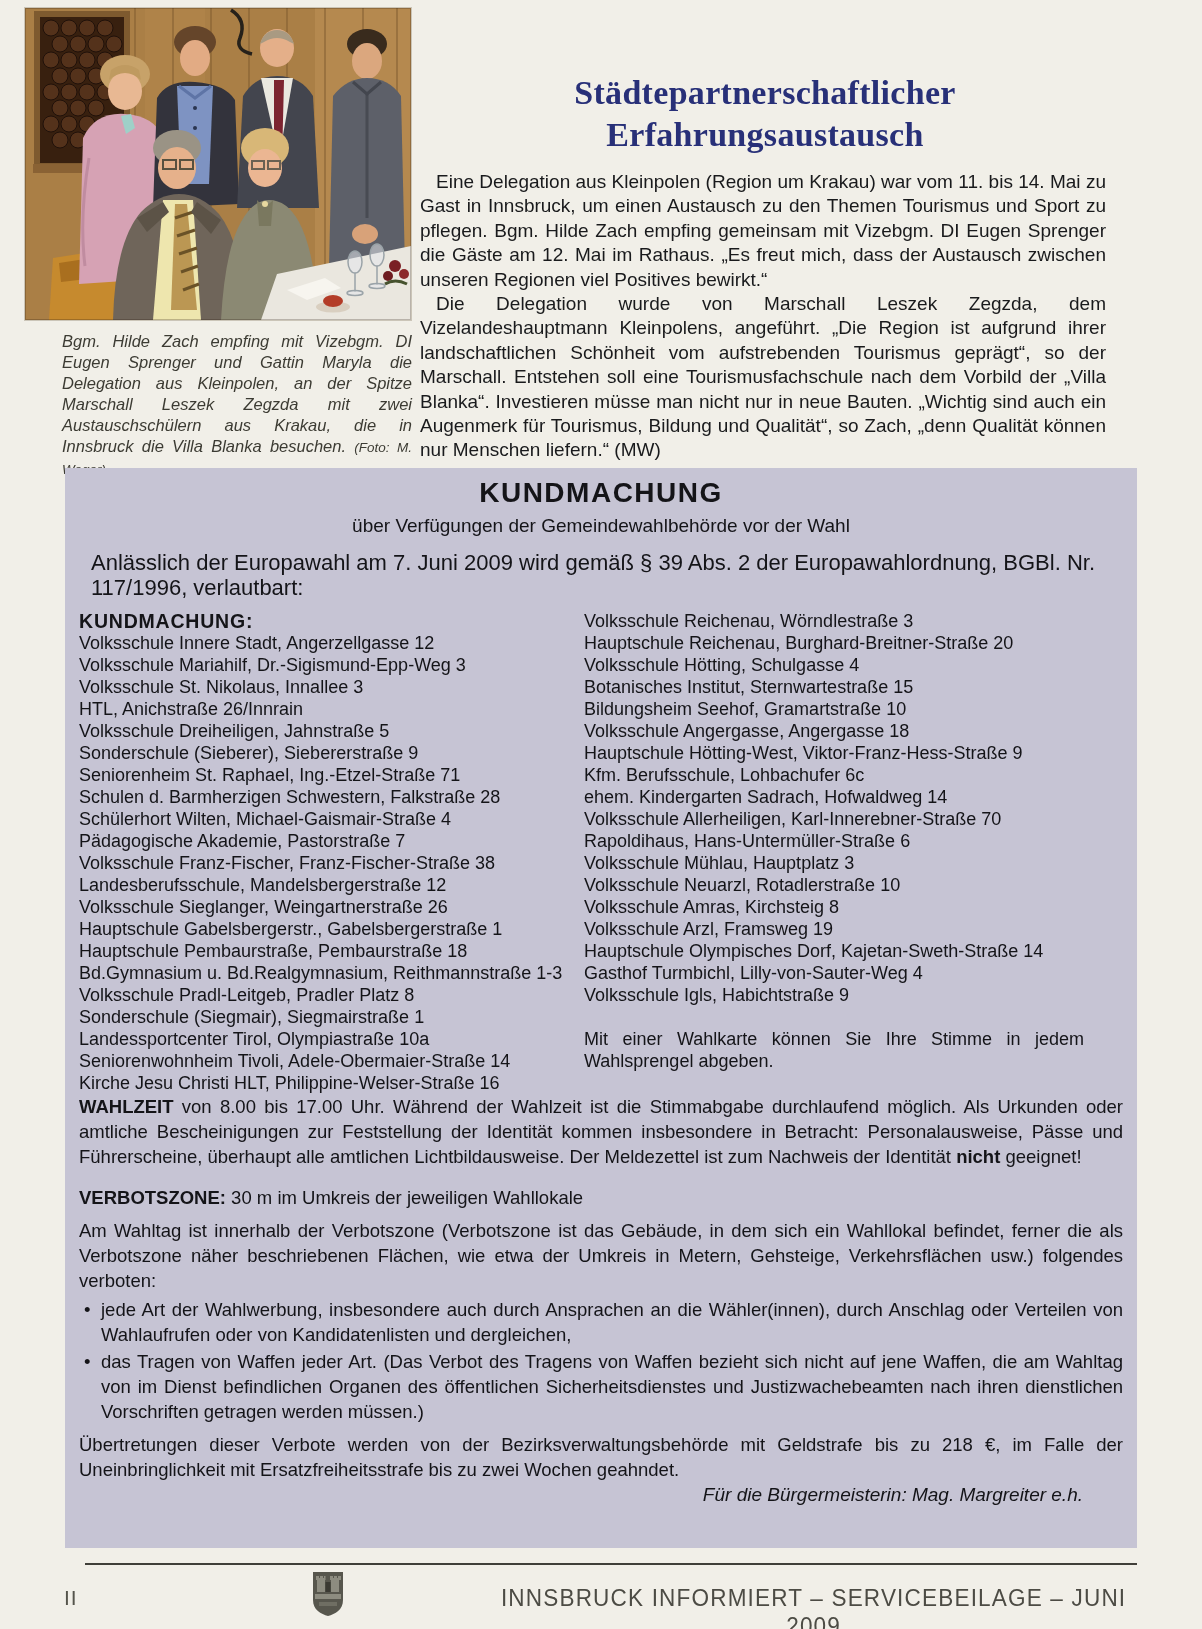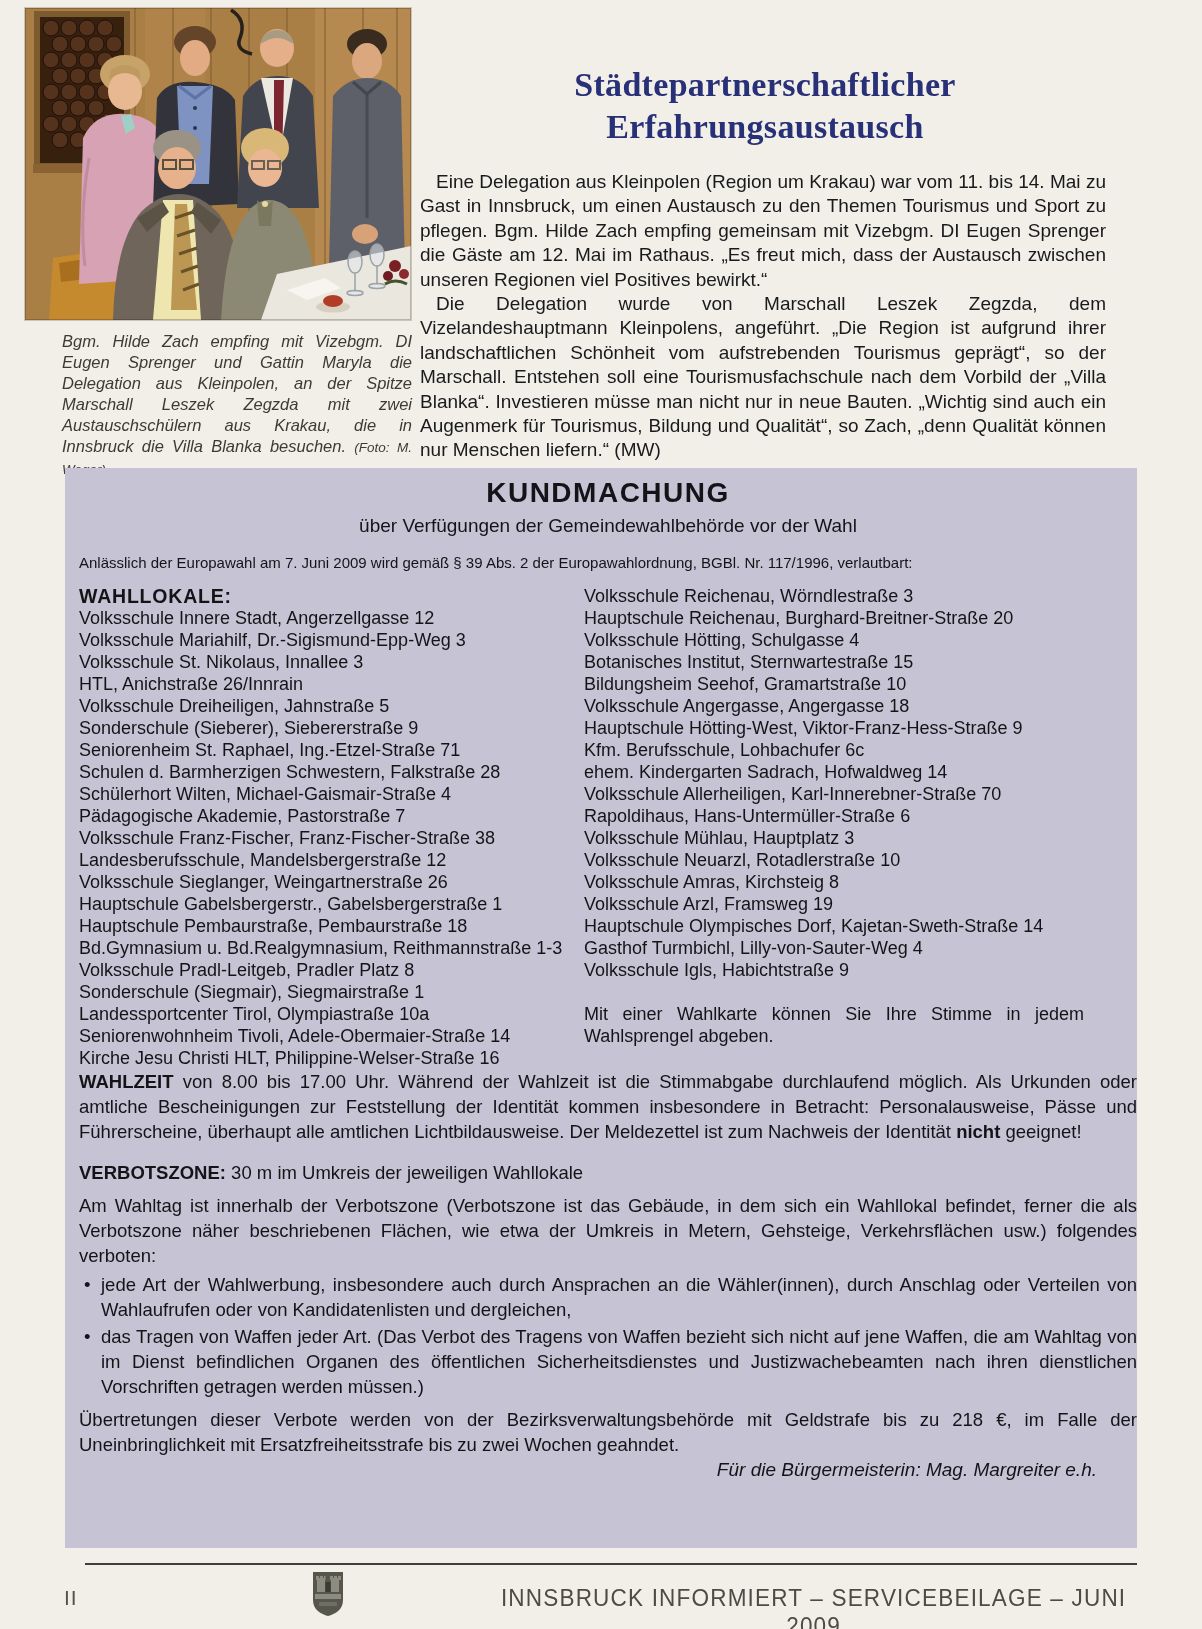--- a/index.html
+++ b/index.html
@@ -13,39 +13,39 @@
   
   .photo-wrap{position:absolute;left:25px;top:8px;width:386px;height:312px;box-shadow:0 0 0 1px rgba(90,70,40,.25);}
   .photo-wrap svg{display:block;width:100%;height:100%;}
   .caption{
     position:absolute;left:62px;top:331px;width:350px;
     font-style:italic;font-size:16.5px;line-height:21px;
     text-align:justify;color:#3c3b33;
   }
   .caption .credit{font-size:13.5px;}
   .art-title{
-    position:absolute;left:420px;top:64px;width:690px;text-align:center;
+    position:absolute;left:420px;top:72px;width:690px;text-align:center;
     font-family:"Liberation Serif",serif;font-weight:bold;
     font-size:34px;line-height:42px;color:#283078;letter-spacing:.3px;
   }
   .art-body{
     position:absolute;left:420px;top:170px;width:686px;
     font-size:19px;line-height:24.4px;text-align:justify;color:#191a1c;
   }
   .art-body p{margin:0;text-indent:16px;}
   
   .kbox{
     position:absolute;left:65px;top:468px;width:1072px;height:1080px;
     background:#c6c4d4;color:#141418;overflow:hidden;
     padding:0;box-sizing:border-box;
   }
-  .k-inner{padding:8px 0 0 14px;}
+  .k-inner{padding:8px 14px 0 14px;}
   .k-title{text-align:center;font-size:28px;font-weight:bold;letter-spacing:1.5px;line-height:30px;margin-top:2px;}
   .k-sub{text-align:center;font-size:19px;line-height:24px;margin-top:6px;}
-  .k-intro{font-size:15px;line-height:25px;margin-top:12px;}
+  .k-intro{font-size:22px;line-height:25px;margin-top:12px;margin-left:12px;}
   .k-cols{display:flex;margin-top:10px;}
   .k-col-left{width:505px;flex:none;}
   .k-col-right{flex:1;min-width:0;}
   .wl-heading{font-weight:bold;font-size:19.5px;letter-spacing:.8px;line-height:22px;}
   .wl-item{font-size:18px;line-height:22px;white-space:nowrap;}
   .wahlkarte{margin-top:22px;width:500px;font-size:18px;line-height:22px;text-align:justify;}
   .k-par{font-size:18.5px;line-height:25px;text-align:justify;}
   .k-wahlzeit{}
   .k-verbline{margin-top:16px;}
   .k-vintro{margin-top:8px;}
@@ -229,21 +229,21 @@
 </div>
 
 <div class="kbox">
   <div class="k-inner">
     <div class="k-title">KUNDMACHUNG</div>
     <div class="k-sub">über Verfügungen der Gemeindewahlbehörde vor der Wahl</div>
     <div class="k-intro">Anlässlich der Europawahl am 7. Juni 2009 wird gemäß § 39 Abs. 2 der Europawahlordnung, BGBl. Nr. 117/1996, verlautbart:</div>
 
     <div class="k-cols">
       <div class="k-col-left">
-        <div class="wl-heading">WAHLLOKALE:</div>
+        <div class="wl-heading">KUNDMACHUNG:</div>
         <div>
             <div class="wl-item">Volksschule Innere Stadt, Angerzellgasse 12</div>
             <div class="wl-item">Volksschule Mariahilf, Dr.-Sigismund-Epp-Weg 3</div>
             <div class="wl-item">Volksschule St. Nikolaus, Innallee 3</div>
             <div class="wl-item">HTL, Anichstraße 26/Innrain</div>
             <div class="wl-item">Volksschule Dreiheiligen, Jahnstraße 5</div>
             <div class="wl-item">Sonderschule (Sieberer), Siebererstraße 9</div>
             <div class="wl-item">Seniorenheim St. Raphael, Ing.-Etzel-Straße 71</div>
             <div class="wl-item">Schulen d. Barmherzigen Schwestern, Falkstraße 28</div>
             <div class="wl-item">Schülerhort Wilten, Michael-Gaismair-Straße 4</div>

